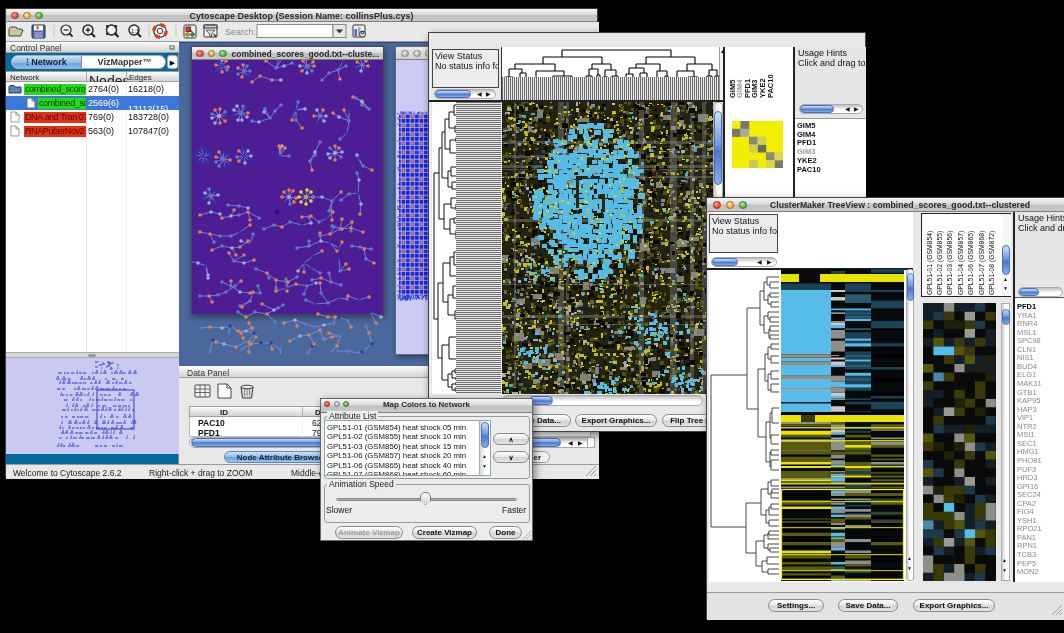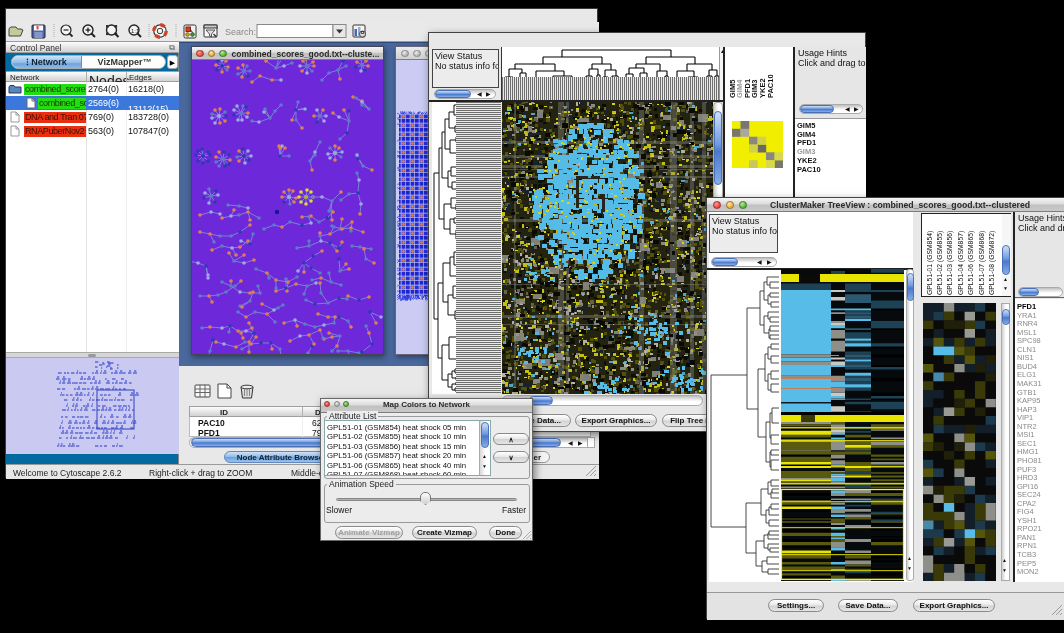--- a/index.html
+++ b/index.html
@@ -15,20 +15,26 @@
 .btn{position:absolute;background:linear-gradient(#fff,#e8e8e8 48%,#d2d2d2 52%,#e6e6e6);
 border:1px solid #8a8a8a;border-radius:9px;text-align:center;font-weight:bold;color:#111;overflow:hidden;white-space:nowrap}
 .sbtrack{position:absolute;background:linear-gradient(#bfbfbf,#fff 60%,#fff);border:1px solid #aaa;border-radius:6px;overflow:hidden}
 .sbthumb{position:absolute;background:linear-gradient(#cfe0f8,#6f9ae0 45%,#4a78cc 55%,#86aee8);border:1px solid #4a70b8;border-radius:6px}
 .arr{position:absolute;font-size:6px;color:#111;line-height:1}
 .ghd{background:linear-gradient(#fdfdfd,#e2e2e2 60%,#d2d2d2);border-bottom:1px solid #9f9f9f}
 .grp{position:absolute;border:1px solid #9a9a9a;border-radius:3px}
 .grplbl{position:absolute;background:#ececec;padding:0 2px;color:#222}
 </style></head><body>
 <div class="win" style="left:5px;top:8px;width:593px;height:470px;border-color:#3a3a3a">
+<div class="tbar" style="height:13px">
+      <div class="tl r" style="left:5px;top:2.5px"></div>
+      <div class="tl y" style="left:17px;top:2.5px"></div>
+      <div class="tl g" style="left:29px;top:2.5px"></div>
+      <div class="ttext" style="top:1.5px;font-size:9px">Cytoscape Desktop (Session Name: collinsPlus.cys)</div>
+    </div>
 <div class="abs" style="left:0;top:13px;width:593px;height:20px;background:#e9e9e9;border-bottom:1px solid #9a9a9a"><svg width="593" height="20" viewBox="0 0 593 20">
 <g transform="translate(2,2)">
 <path d="M1 12V4.5L3 3h5l1.5 2H13l2 1-2.5 6z" fill="#c8c89a" stroke="#444" stroke-width="1"></path>
 </g>
 <g transform="translate(25,2)">
 <rect x="1" y="1" width="13" height="13" rx="1" fill="#4a6ab0" stroke="#223"></rect>
 <rect x="3" y="1.5" width="9" height="5" fill="#fff"></rect>
           <rect x="5.5" y="2" width="2" height="3.5" fill="#e44"></rect>
 <rect x="3.5" y="8" width="8" height="6" fill="#8694c8"></rect>
 </g>
@@ -170,21 +176,21 @@
                 <rect x="0" y="4.6" width="3.7" height="3.7" fill="#2830dc"></rect>
                 <rect x="4.6" y="4.6" width="3.7" height="3.7" fill="#3a42e0"></rect>
                 <circle cx="6.5" cy="6.5" r="1.4" fill="#e07848"></circle>
               </pattern>
             </defs>
             <rect x="2" y="4" width="29" height="182" fill="url(#bg9)"></rect>
             <path stroke="#2a36e0" stroke-width="0.7" fill="none" d="M2 46l-2.1 -0.5M2 114l-2.3 -1.7M2 4l-2.7 -1.0M2 46l-3.0 -0.1M2 158l-2.0 0.6M2 30l-2.3 1.5M2 99l-2.5 0.7M2 14l-2.5 0.4M2 58l-1.1 1.5M2 90l-2.4 1.5M2 135l-2.8 -0.4M2 151l-1.9 1.7M2 165l-1.2 -1.5M2 42l-2.9 -0.3M2 119l-1.6 0.0M2 74l-1.7 0.3M2 111l-2.8 0.7M2 175l-2.7 2.0M2 127l-1.3 1.4M2 181l-2.8 0.3M2 135l-1.4 1.3M2 109l-1.6 -1.7M2 161l-3.0 -1.6M2 151l-1.8 -1.4M2 57l-2.5 1.5M2 10l-2.2 -1.8M2 136l-1.7 1.5M2 184l-2.0 2.0M2 60l-1.2 0.4M2 8l-1.4 -0.4M2 116l-1.3 -1.8M2 163l-1.6 1.8M2 169l-1.8 -0.2M2 99l-2.3 0.4M2 106l-2.2 1.8M2 96l-1.9 0.9M2 46l-1.6 1.9M2 99l-2.1 -2.0M2 79l-2.2 -1.9M2 117l-2.3 -1.8M20 186l-0.2 4.0M12 186l1.2 4.2M3 186l-2.6 4.0M30 186l-1.5 3.4M19 186l-1.1 3.1M11 186l-0.8 3.8M11 186l-0.7 4.3M3 186l0.4 4.2M11 186l-1.7 4.4M9 186l-1.9 3.3M22 186l-2.4 3.0M12 186l2.0 3.3M27 186l-2.0 3.0M21 186l2.3 3.4M9 186l-2.3 3.6M8 186l1.8 4.5M7 186l-1.3 4.4M21 186l1.8 3.0M6 186l-1.2 4.4M10 186l-0.9 3.3M14 186l-0.5 4.8M7 186l-3.0 4.8M28 186l2.9 3.3M30 186l2.6 2.7M24 186l2.0 4.0M17 186l-1.3 3.0M9 186l-2.6 3.8M10 186l1.9 2.1M28 186l1.2 4.8M28 186l2.4 3.7M2 186l1.5 2.5M11 186l1.0 3.6M14 186l2.6 3.8M12 186l-1.5 4.6M16 186l1.7 3.1M8 186l0.2 4.5M7 186l1.8 4.8M25 186l1.9 2.0M20 186l2.2 2.1M10 186l-1.4 3.6M14 186l-0.2 4.3M2 186l-2.7 2.4M6 186l-2.6 4.9M27 186l-2.5 3.5M11 186l-1.1 3.1M21 186l0.5 3.1M8 186l-1.0 2.4M18 186l1.3 3.1M4 186l-1.9 3.1M20 186l1.7 3.1M25 4l0.5 -1.9M13 4l-0.0 -2.4M14 4l0.8 -1.9M9 4l0.1 -2.4M4 4l-0.3 -1.9M28 4l1.7 -1.7M28 4l1.2 -1.5M15 4l-1.5 -2.6M21 4l1.5 -2.6M21 4l0.9 -2.1M5 4l0.4 -1.0M6 4l1.1 -1.1M5 4l-1.6 -2.8M7 4l-1.9 -2.7M6 4l1.4 -2.3M26 4l1.8 -2.2M25 4l-1.9 -2.5M17 4l0.9 -1.2M24 4l1.7 -1.1M11 4l0.3 -2.7M9 4l-1.3 -1.5M20 4l1.0 -1.8M13 4l-0.4 -1.7M14 4l-1.7 -2.0M30 4l-0.3 -2.5M7 4l0.8 -2.5M22 4l0.1 -2.0M21 4l1.6 -1.3M5 4l1.0 -2.8M17 4l-0.2 -2.4"></path>
           </svg>
         </div>
       </div>
-<div class="abs" style="left:12px;top:3px;width:193px;height:309px;background:#6d28d9;border:1px solid #445;box-shadow:1px 2px 6px rgba(0,0,0,.45)">
+<div class="abs" style="left:12px;top:3px;width:193px;height:269px;background:#4c1d95;border:1px solid #445;box-shadow:1px 2px 6px rgba(0,0,0,.45)">
         <div class="tbar" style="height:13px">
           <div class="tl r" style="left:4px;top:2.5px"></div>
           <div class="tl y" style="left:15.5px;top:2.5px"></div>
           <div class="tl g" style="left:27px;top:2.5px"></div>
           <div class="ttext" style="top:1.5px;font-size:8.5px;left:18px">combined_scores_good.txt--cluste...</div>
         </div>
         <div class="abs" style="left:0;top:13px;width:191px;height:294px;overflow:hidden"><svg width="191" height="296" viewBox="0 0 191 296">
             <path stroke="#8494d8" stroke-width="0.8" fill="none" d="M30 6L36 7M30 6L35 10M30 6L30 12M30 6L25 10M30 6L24 5M30 6L26 1M30 6L30 -0M30 6L34 1M52 11L58 11M52 11L56 16M52 11L50 17M52 11L46 14M52 11L46 8M52 11L51 5M52 11L55 6M84 8L74 1M84 8L90 -1M84 8L92 6M92 6L100 3M84 8L87 -2M115 6L122 6M115 6L120 11M115 6L115 13M115 6L110 11M115 6L108 6M115 6L111 1M115 6L114 -1M115 6L121 2M146 10L137 13M137 13L130 20M146 10L154 6M146 10L151 1M151 1L151 -6M146 10L148 19M170 5L176 6M170 5L173 10M170 5L169 11M170 5L164 7M170 5L165 2M170 5L169 -1M170 5L174 1M60 22L68 16M68 16L80 20M80 20L89 20M27 56L34 56M27 56L33 61M27 56L28 63M27 56L23 63M27 56L20 58M27 56L20 54M27 56L23 50M27 56L28 49M27 56L33 52M49 53L56 53M49 53L55 57M49 53L50 60M49 53L46 60M49 53L42 55M49 53L42 50M49 53L45 46M49 53L51 46M49 53L54 47M78 58L83 51M83 51L89 45M78 58L73 49M78 58L67 62M67 62L60 61M78 58L72 52M104 50L100 60M104 50L106 42M104 50L113 48M104 50L113 49M104 50L104 60M104 60L110 68M128 56L134 56M128 56L132 61M128 56L125 62M128 56L122 56M128 56L125 50M128 56L131 50M157 61L155 73M155 73L148 79M157 61L152 50M157 61L157 51M157 61L147 57M147 57L141 53M177 49L170 45M177 49L170 41M170 41L161 37M177 49L170 42M170 42L164 38M11 96L18 95M11 96L16 101M11 96L11 103M11 96L6 101M11 96L4 95M11 96L6 91M11 96L10 89M11 96L16 92M31 99L38 100M31 99L37 104M31 99L33 106M31 99L27 106M31 99L24 102M31 99L24 97M31 99L27 92M31 99L32 92M31 99L37 95M52 96L59 96M52 96L57 100M52 96L53 103M52 96L47 101M52 96L45 97M52 96L47 91M52 96L51 89M52 96L56 91M88 96L88 88M88 96L90 86M88 96L87 86M88 96L97 96M88 96L93 88M118 101L123 95M118 101L120 110M118 101L123 92M123 92L128 82M143 93L150 92M143 93L149 97M143 93L143 100M143 93L138 98M143 93L136 94M143 93L138 88M143 93L143 86M143 93L147 88M171 106L166 99M171 106L165 95M171 106L180 110M19 136L26 135M19 136L23 142M19 136L17 143M19 136L12 138M19 136L13 133M19 136L17 129M19 136L24 131M36 145L47 146M47 146L56 148M97 137L104 138M97 137L102 142M97 137L98 144M97 137L92 142M97 137L90 137M97 137L92 132M97 137L97 130M97 137L101 131M114 137L121 137M114 137L119 141M114 137L114 144M114 137L109 142M114 137L107 137M114 137L109 132M114 137L115 130M114 137L119 132M140 141L139 150M139 150L140 160M140 141L130 137M130 137L121 137M140 141L149 132M140 141L137 151M166 133L157 134M157 134L149 140M166 133L167 120M167 120L165 113M166 133L169 144M169 144L168 154M8 155L19 152M19 152L28 154M8 172L18 174M18 174L22 182M18 174L28 176M28 176L39 176M39 176L48 172M48 172L58 165M72 169L82 165M82 165L90 167M90 167L98 162M98 162L110 165M110 165L119 163M119 163L117 157M128 176L138 174M138 174L142 167M138 174L148 169M148 169L150 159M148 169L159 168M159 168L171 172M58 184L61 174M58 184L49 181M14 206L16 215M14 206L16 218M14 206L6 203M6 203L-3 201M42 201L52 203M52 203L62 200M42 201L37 193M42 201L52 195M64 209L75 213M75 213L77 218M75 213L84 220M84 220L84 228M84 220L96 222M96 222L95 231M96 222L105 217M112 203L119 208M119 208L128 213M112 203L112 212M112 203L121 196M121 196L130 191M112 203L106 211M148 211L147 199M148 211L154 204M148 211L157 209M174 199L182 203M174 199L172 189M8 236L17 236M17 236L20 242M17 236L26 235M26 235L34 232M34 232L43 226M43 226L49 221M58 241L61 232M58 241L48 246M58 241L50 247M84 231L94 228M94 228L94 219M94 228L104 224M104 224L115 226M115 226L112 234M115 226L124 223M136 243L147 238M147 238L155 239M136 243L129 233M129 233L128 223M136 243L123 244M123 244L114 240M156 236L167 240M167 240L177 237M10 268L18 267M18 267L30 268M30 268L38 266M38 266L37 272M38 266L49 273M49 273L51 278M49 273L60 268M62 273L54 271M54 271L46 271M62 273L57 263M62 273L57 282M57 282L57 292M92 263L103 260M103 260L105 266M103 260L113 264M113 264L123 267M123 267L132 265M132 265L142 263M142 263L143 257M148 276L145 286M145 286L140 291M148 276L137 273M148 276L140 277M140 277L132 279M18 291L14 302M18 291L21 280M50 289L59 284M59 284L64 277M59 284L69 283M69 283L79 283M79 283L80 289M79 283L88 289M88 289L89 296M116 293L120 286M116 293L127 300M116 293L113 302M146 291L156 291M156 291L159 298M156 291L167 293M167 293L175 301M30 158L39 156M39 156L42 150M39 156L47 155M47 155L56 152M56 152L58 160M56 152L67 158M110 157L119 156M119 156L127 162M127 162L135 158M135 158L141 152M20 190L30 186M30 186L40 188M40 188L44 195M40 188L48 187M48 187L56 181M105 188L117 186M117 186L117 181M117 186L129 181M129 181L128 173M129 181L138 183M138 183L145 191M138 183L147 188M147 188L150 182M160 186L168 187M168 187L179 189M30 222L39 226M39 226L39 221M39 226L48 232M48 232L58 233M58 233L68 233M68 233L66 226M120 220L129 218M129 218L139 222M139 222L137 213M139 222L149 225M46 252L54 257M54 257L63 252M63 252L75 254M75 254L83 262M75 254L86 248M126 254L136 257M136 257L147 257M147 257L156 261M156 261L159 267M178 252L184 263M178 252L189 257M24 282L32 284M32 284L44 287M44 287L53 282M98 281L108 276M108 276L117 275M117 275L122 284M117 275L128 270M128 270L131 278M180 284L170 292M180 284L177 273M177 273L174 266M70 244L82 250M82 250L91 245M140 166L150 169M150 169L160 162M160 162L159 171"></path>
             <circle cx="36" cy="7" r="1.8" fill="#e08050"></circle>
             <circle cx="35" cy="10" r="1.8" fill="#5b7cc8"></circle>
@@ -596,20 +602,24 @@
             <circle cx="82" cy="250" r="1.8" fill="#9cabe4"></circle>
             <circle cx="91" cy="245" r="1.8" fill="#5b7cc8"></circle>
             <circle cx="140" cy="166" r="1.8" fill="#5b7cc8"></circle>
             <circle cx="150" cy="169" r="1.8" fill="#e08050"></circle>
             <circle cx="160" cy="162" r="1.8" fill="#e08050"></circle>
             <circle cx="159" cy="171" r="1.8" fill="#5b7cc8"></circle>
           </svg></div>
       </div>
 </div>
 <div class="abs" style="left:173px;top:357px;width:420px;height:98px;background:#e8e8e8">
+<div class="abs ghd" style="left:0;top:0;width:420px;height:12px">
+        <span style="position:absolute;left:8px;top:1.5px;font-size:8.5px;color:#333">Data Panel</span>
+        <span style="position:absolute;right:6px;top:1.5px;font-size:8px;color:#555">⧉</span>
+      </div>
 <div class="abs" style="left:14px;top:16px;width:70px;height:18px"><svg width="70" height="17" viewBox="0 0 70 17">
           <g transform="translate(2,1)">
             <rect x="0" y="2" width="15" height="12" rx="1" fill="#f8f8f8" stroke="#444"></rect>
             <path d="M0 6h15M0 9.5h15M5 2v12M10 2v12" stroke="#666" stroke-width="1"></path>
           </g>
           <g transform="translate(24,1)">
             <path d="M1 1h9l4 4v10H1z" fill="#fff" stroke="#444"></path>
             <path d="M10 1v4h4" fill="none" stroke="#444"></path>
           </g>
           <g transform="translate(46,1)">

